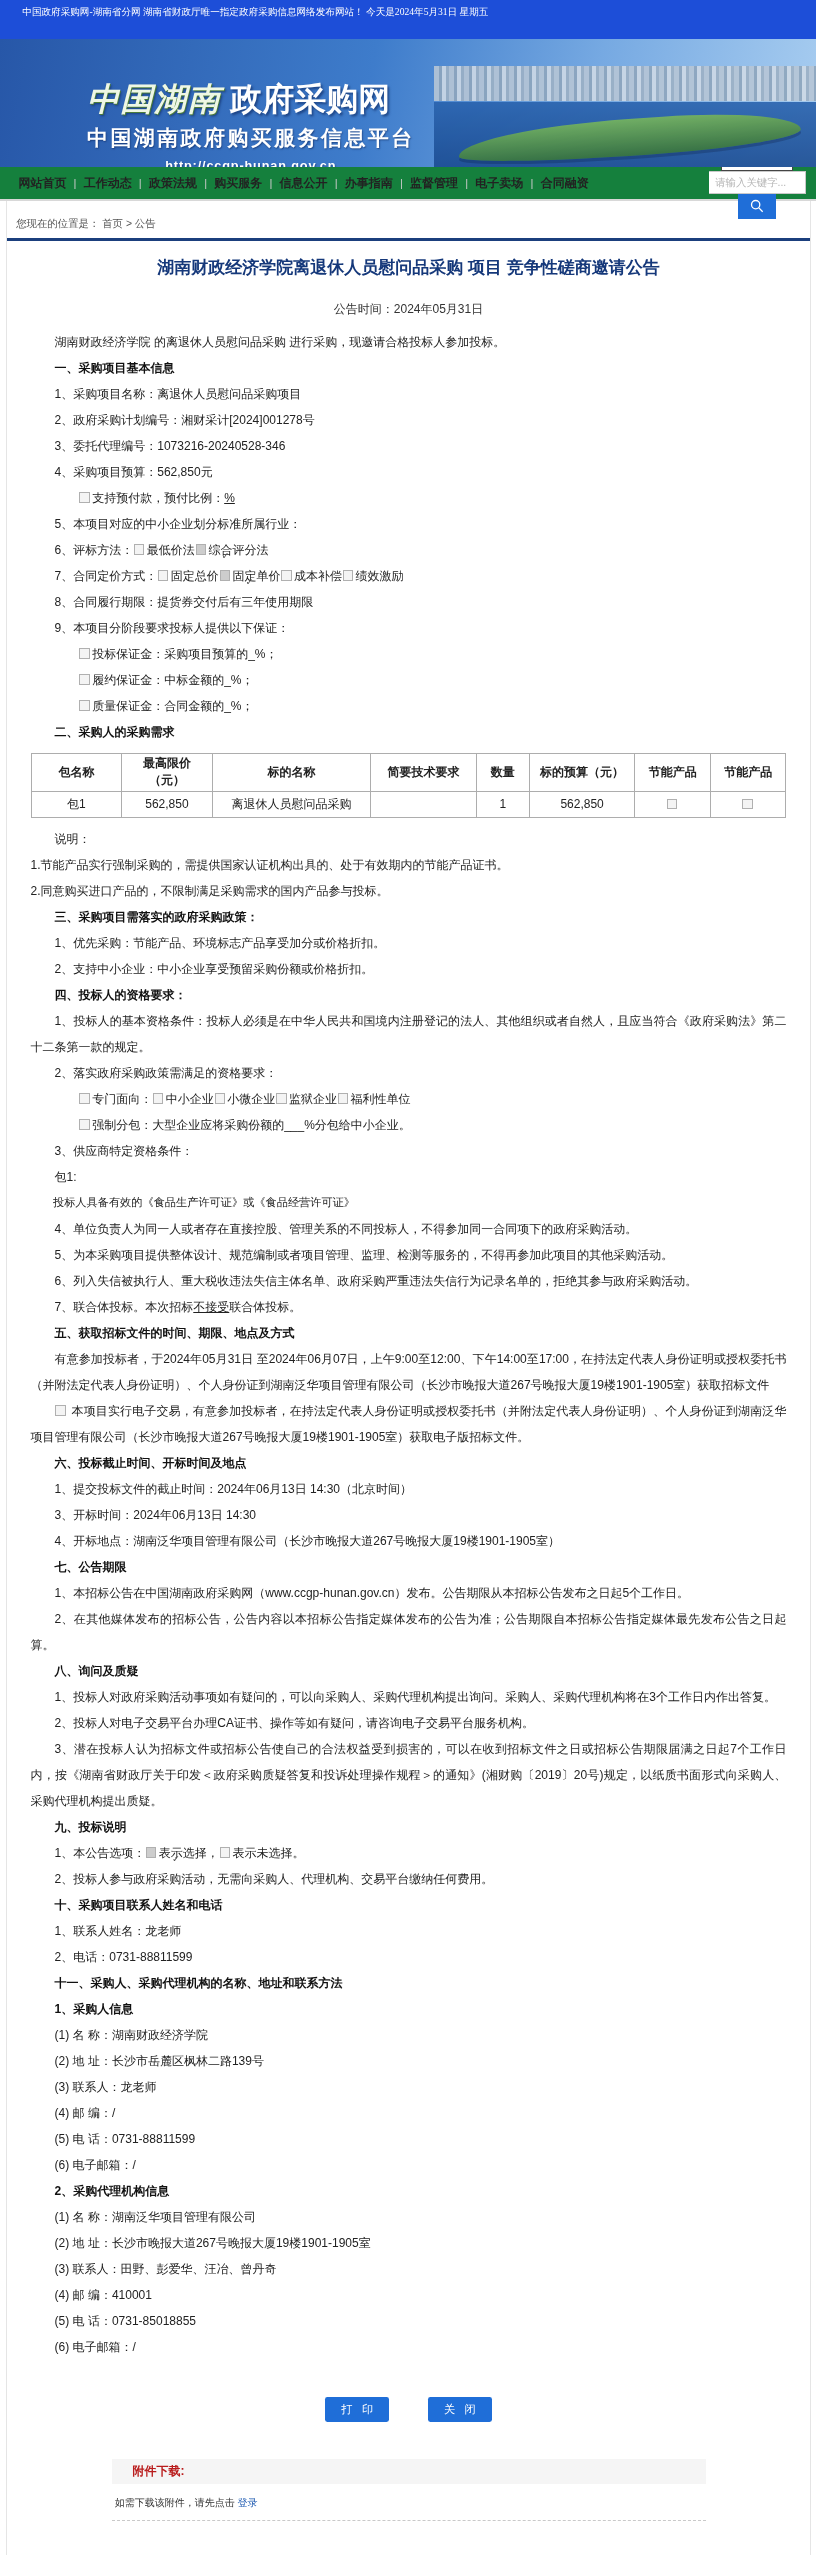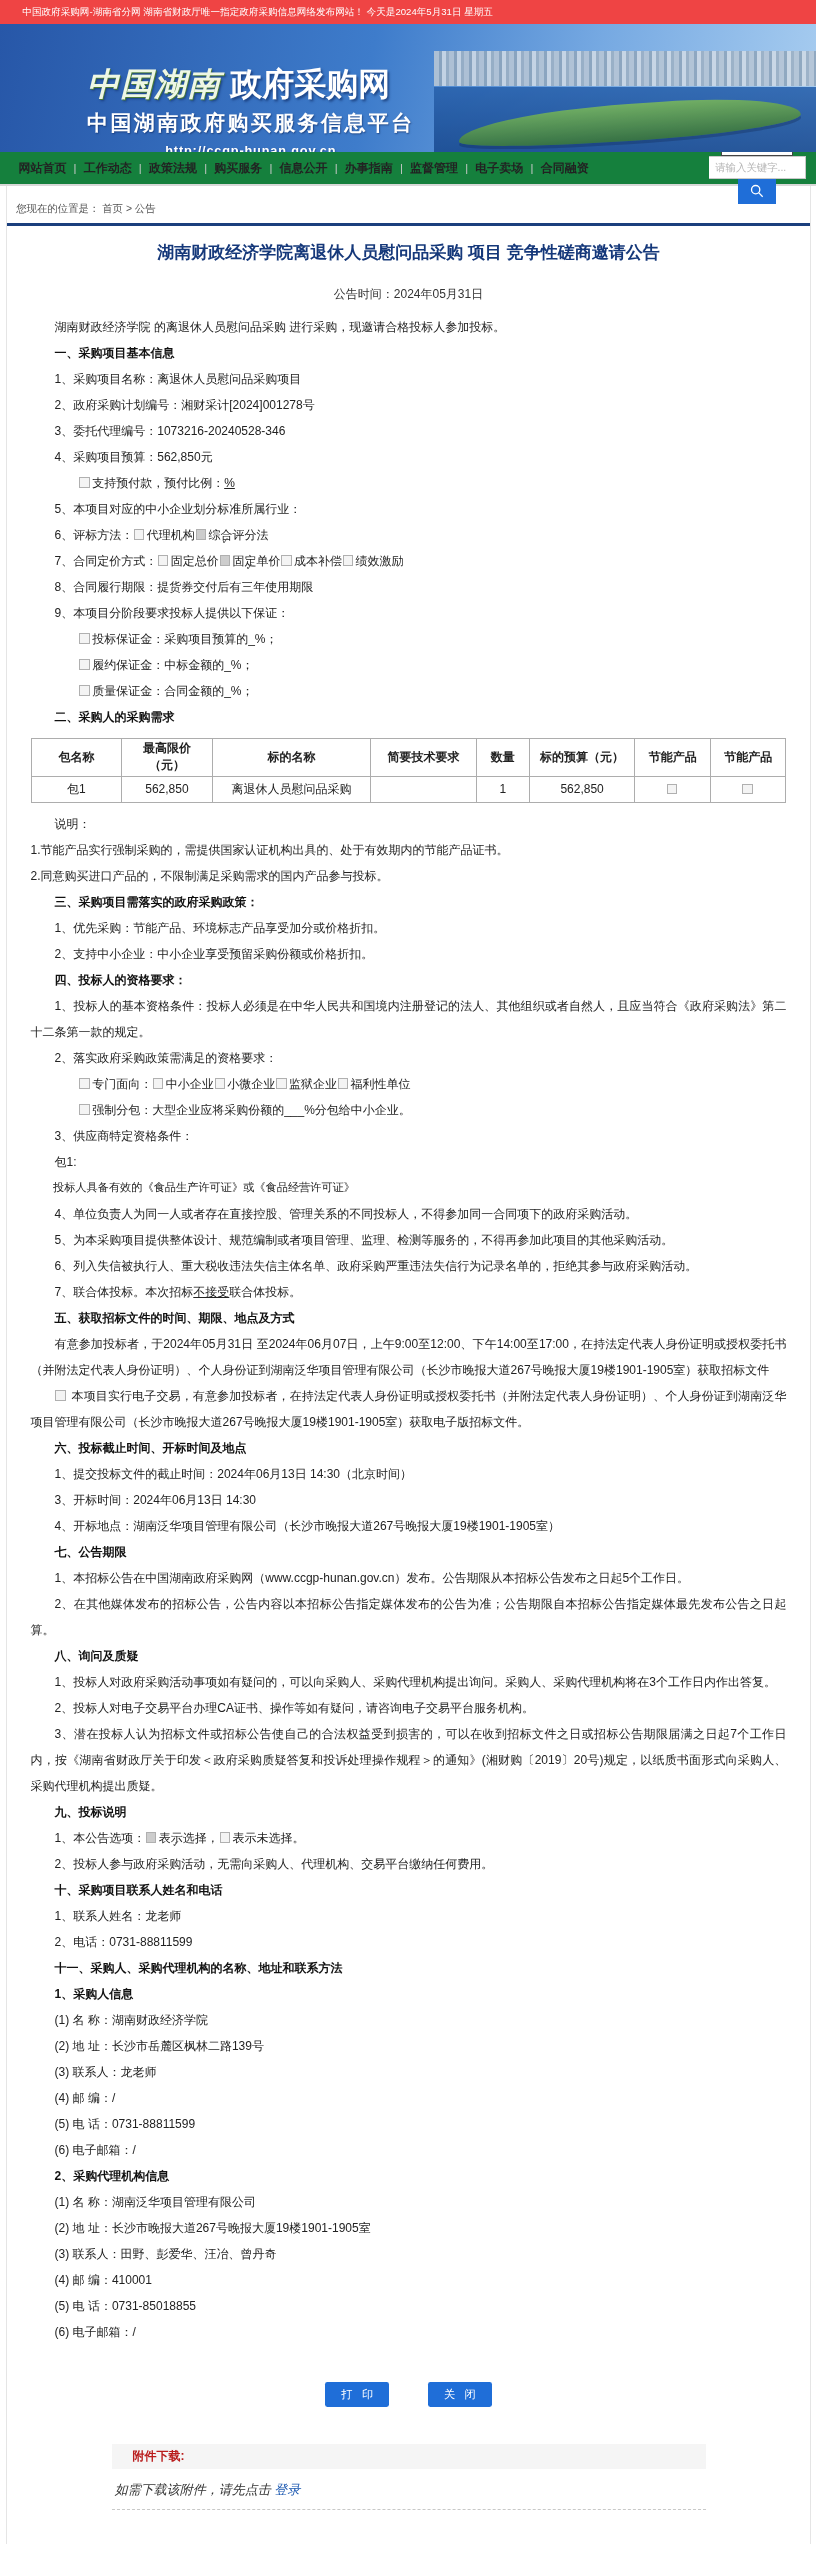--- a/index.html
+++ b/index.html
@@ -1,20 +1,20 @@
 <!DOCTYPE html>
 <html lang="zh" style="font-size:12.8px"><head>
 <meta charset="utf-8">
 <style>
   * { box-sizing: border-box; }
   html,body { margin:0; padding:0; background:#fff; }
   body { width:817px; font-family:"Liberation Sans","DejaVu Sans",sans-serif; color:#222; }
 
   
-  .topbar { height:24px; background:#ef4444; color:#fff; font-size:9.6px; line-height:24px; padding-left:22.3px; }
+  .topbar { height:39px; background:#1d4ed8; color:#fff; font-size:9.6px; line-height:24px; padding-left:22.3px;font-family:Liberation Serif, serif; }
 
   
   .banner { position:relative; height:128px; overflow:hidden;
     background:linear-gradient(100deg,#2757a8 0%,#3e7ccb 45%,#76a9e2 72%,#a8cdf0 100%); }
   .banner .city { position:absolute; right:0; top:27px; width:383px; height:101px; opacity:.9;
     background:
       repeating-linear-gradient(90deg,#b7c6d6 0 4.8px,#8fa6bd 4.8px 8px,#cfdae6 8px 12px,#9db1c5 12px 15px) top/100% 35px no-repeat,
       linear-gradient(#2a63ae,#1b4c92) bottom/100% 65px no-repeat; }
   .banner .city::after { content:""; position:absolute; left:24px; bottom:11.2px; width:343px; height:37px;
     background:linear-gradient(#6fae57,#2f6b34); border-radius:50% 40% 45% 55%/70% 60% 40% 30%;
@@ -69,21 +69,21 @@
   table.req th { font-weight:bold; }
   td.cellname { text-align:left; }
 
   .btn-row { text-align:center; margin-top:37px; }
   .btn { display:inline-block; background:#1f6ed8; color:#fff; font-size:11.2px; letter-spacing:3.2px;
          padding:4.8px 12.8px 4.8px 16px; border:none; border-radius:2.4px; margin:0 17.6px; cursor:pointer; }
 
   .footer-area { width:594px; margin:37px auto 0; }
   .gray-bar { background:#f5f5f5; height:25px; line-height:25px; padding-left:21px;
               color:#b91c1c; font-weight:bold; font-size:12px; }
-  .attach-note { font-size:13px; color:#333; padding:12.8px 3.2px 9.6px; border-bottom:0.8px dashed #c9c9c9;font-style:italic; }
+  .attach-note { font-size:10px; color:#333; padding:12.8px 3.2px 9.6px; border-bottom:0.8px dashed #c9c9c9; }
   .attach-note a { color:#1a57b0; text-decoration:none; cursor:pointer; }
   .gap40 { height:34px; }
 </style>
 </head>
 <body>
 
 <div class="topbar">
   <span>中国政府采购网-湖南省分网  湖南省财政厅唯一指定政府采购信息网络发布网站！ 今天是2024年5月31日  星期五</span>
 </div>
 
@@ -151,21 +151,21 @@
     <p class="ln ind1 intro">湖南财政经济学院 的离退休人员慰问品采购 进行采购，现邀请合格投标人参加投标。</p>
 
     <div>
         <p class="ln ind1 hd">一、采购项目基本信息</p>
         <p class="ln ind1">1、采购项目名称：离退休人员慰问品采购项目</p>
         <p class="ln ind1">2、政府采购计划编号：湘财采计[2024]001278号</p>
         <p class="ln ind1">3、委托代理编号：1073216-20240528-346</p>
         <p class="ln ind1">4、采购项目预算：562,850元</p>
         <p class="ln ind2"><span class="cb"></span><span>支持预付款，预付比例：</span><span class="ul">%</span></p>
         <p class="ln ind1">5、本项目对应的中小企业划分标准所属行业：</p>
-        <p class="ln ind1"><span>6、评标方法：</span><span class="cb"></span><span>代理机构</span><span class="cb on"></span><span>综合评分法</span></p>
+        <p class="ln ind1"><span>6、评标方法：</span><span class="cb"></span><span>最低价法</span><span class="cb on"></span><span>综合评分法</span></p>
         <p class="ln ind1"><span>7、合同定价方式：</span><span class="cb"></span><span>固定总价</span><span class="cb on"></span><span>固定单价</span><span class="cb"></span><span>成本补偿</span><span class="cb"></span><span>绩效激励</span></p>
         <p class="ln ind1">8、合同履行期限：提货券交付后有三年使用期限</p>
         <p class="ln ind1">9、本项目分阶段要求投标人提供以下保证：</p>
         <p class="ln ind2"><span class="cb"></span><span>投标保证金：采购项目预算的_%；</span></p>
         <p class="ln ind2"><span class="cb"></span><span>履约保证金：中标金额的_%；</span></p>
         <p class="ln ind2"><span class="cb"></span><span>质量保证金：合同金额的_%；</span></p>
         <p class="ln ind1 hd">二、采购人的采购需求</p>
       </div>
 
     <table class="req">

